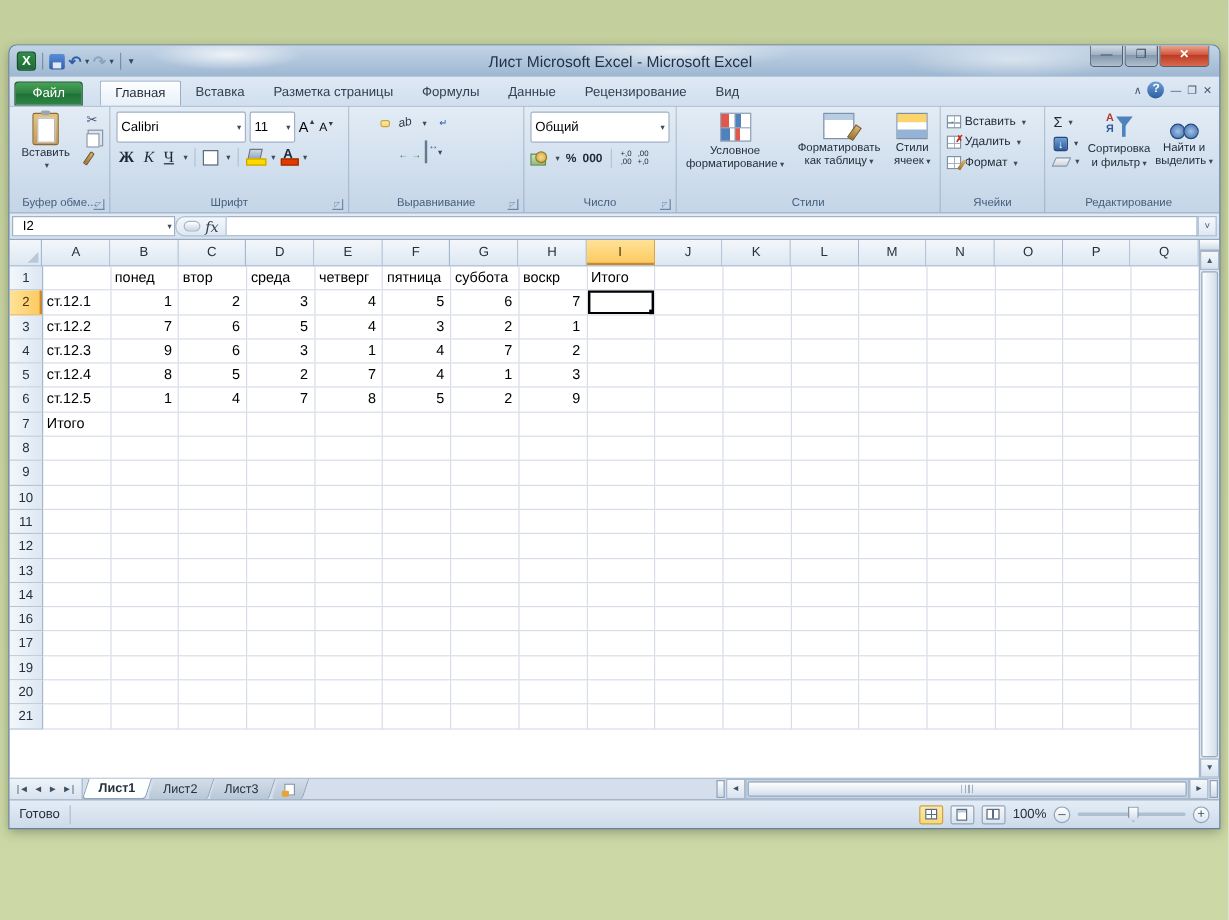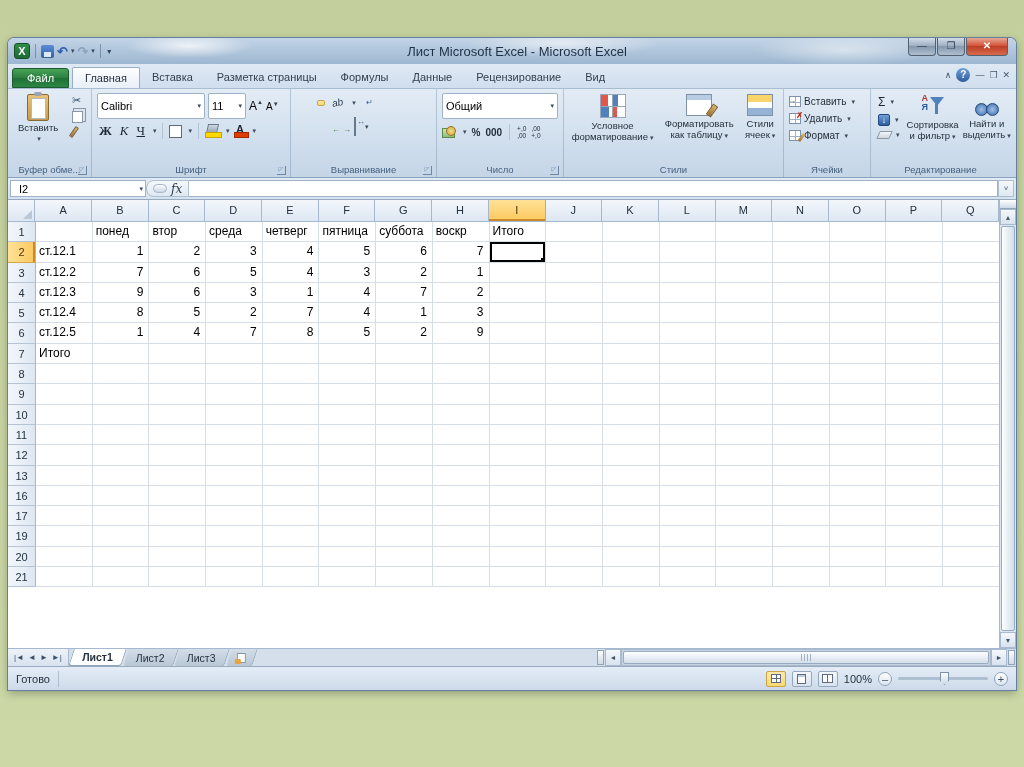--- a/index.html
+++ b/index.html
@@ -26,21 +26,21 @@
   .redo { color:#8ca3bd; font-size:13px; line-height:13px; font-weight:bold; }
   .dd7 { font-size:7px; color:#33465c; }
   .title { position:absolute; left:10px; right:0; text-align:center; font-size:13px; color:#1d3046; z-index:1;}
   .win-btns { position:absolute; right:8px; top:0; display:flex; z-index:3; }
   .wbtn { height:18px; width:28px; border:1px solid #54606e; border-top:none; color:#fff; font-size:10px;
           text-align:center; line-height:16px; background:linear-gradient(#d4dde7,#9fb0c2 45%,#8294a8 45%,#aebfd0);
           color:#35465a; border-radius:0 0 4px 4px; margin-left:1px; }
   .wbtn.close { width:42px; background:linear-gradient(#e8a793,#d3543a 45%,#b93a22 45%,#d96a4d); color:#fff; font-weight:bold; }
   
   .tabrow { position:relative; height:24px; background:linear-gradient(#dfe9f4,#d0deee); display:flex; align-items:flex-end; padding-left:4px; }
-  .ftab { height:20px; padding:0 14px; margin-right:3px; border-radius:3px 3px 0 0; border:1px solid #1c5c30;
+  .ftab { height:20px; padding:0 14px; margin-right:14px; border-radius:3px 3px 0 0; border:1px solid #1c5c30;
           background:linear-gradient(#47a255,#2b8040 50%,#1f7036 50%,#2c8643); color:#fff; font-size:11px; line-height:19px; }
   .tab { height:21px; padding:0 12px; font-size:11px; line-height:20px; color:#33414f; }
   .tab.active { background:linear-gradient(#fdfeff,#e9f0f9); border:1px solid #97adc4; border-bottom:none; border-radius:2px 2px 0 0; color:#1f2c3a; }
   .tabrow-right { position:absolute; right:6px; top:4px; display:flex; gap:5px; align-items:center; }
   .mini-glyph { font-size:9px; color:#44596f; }
   .help { width:14px; height:14px; border-radius:50%; background:linear-gradient(#6ea0d8,#2d5d9e); color:#fff; font-size:10px; font-weight:bold; text-align:center; line-height:14px; }
   
   .ribbon { height:90px; background:linear-gradient(#e3ecf5,#cddcec 70%,#c4d5e7); border-top:1px solid #a8bcd2; border-bottom:1px solid #8ba2bd; display:flex; }
   .rgroup { height:100%; display:flex; flex-direction:column; border-right:1px solid rgba(125,148,175,.45); padding:3px 2px 0 2px; }
   .rg-body { flex:1; display:flex; }
@@ -742,20 +742,40 @@
             <div class="cell"></div>
             <div class="cell"></div>
             <div class="cell"></div>
             <div class="cell"></div>
             <div class="cell"></div>
             <div class="cell"></div>
             <div class="cell"></div>
             <div class="cell"></div>
           </div>
           <div class="grow">
+            <div class="rh">14</div>
+            <div class="cell"></div>
+            <div class="cell"></div>
+            <div class="cell"></div>
+            <div class="cell"></div>
+            <div class="cell"></div>
+            <div class="cell"></div>
+            <div class="cell"></div>
+            <div class="cell"></div>
+            <div class="cell"></div>
+            <div class="cell"></div>
+            <div class="cell"></div>
+            <div class="cell"></div>
+            <div class="cell"></div>
+            <div class="cell"></div>
+            <div class="cell"></div>
+            <div class="cell"></div>
+            <div class="cell"></div>
+          </div>
+          <div class="grow">
             <div class="rh">16</div>
             <div class="cell"></div>
             <div class="cell"></div>
             <div class="cell"></div>
             <div class="cell"></div>
             <div class="cell"></div>
             <div class="cell"></div>
             <div class="cell"></div>
             <div class="cell"></div>
             <div class="cell"></div>

